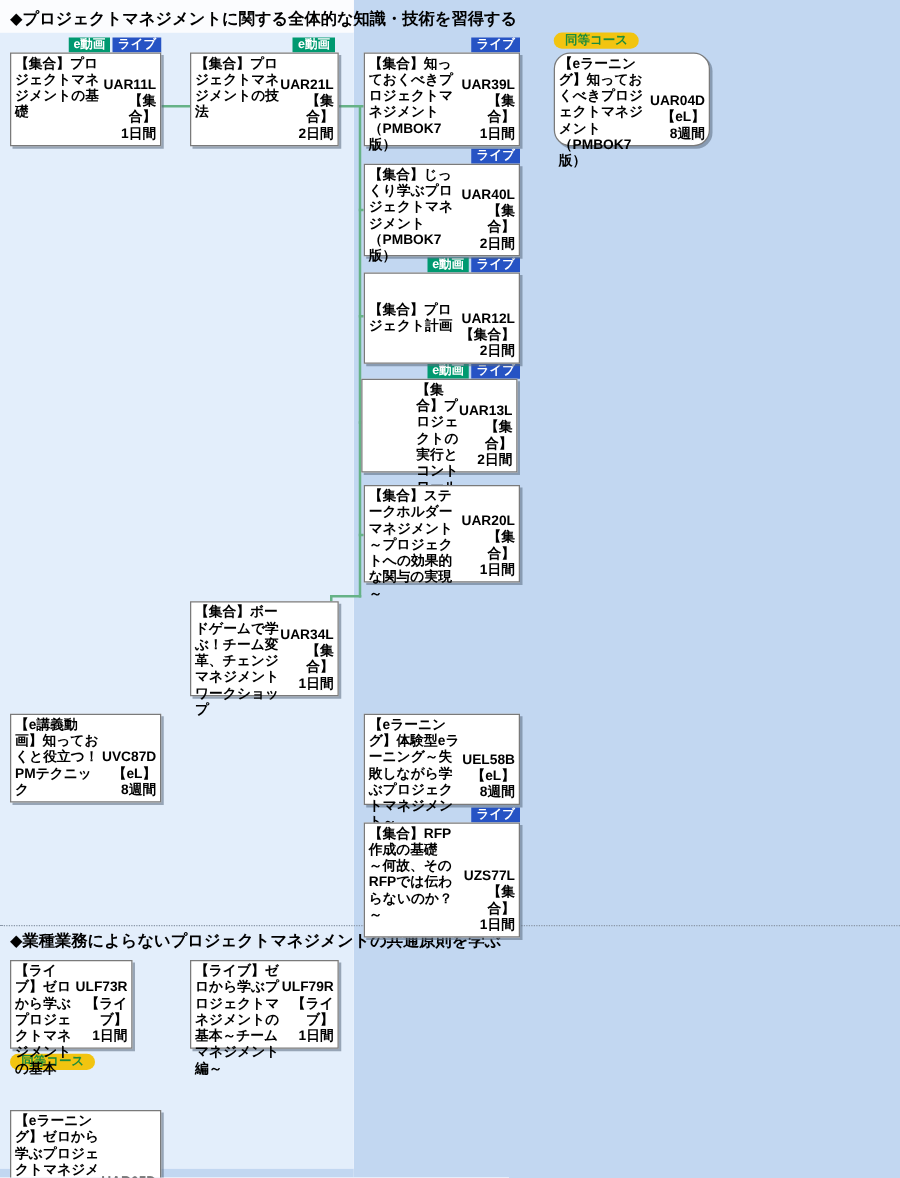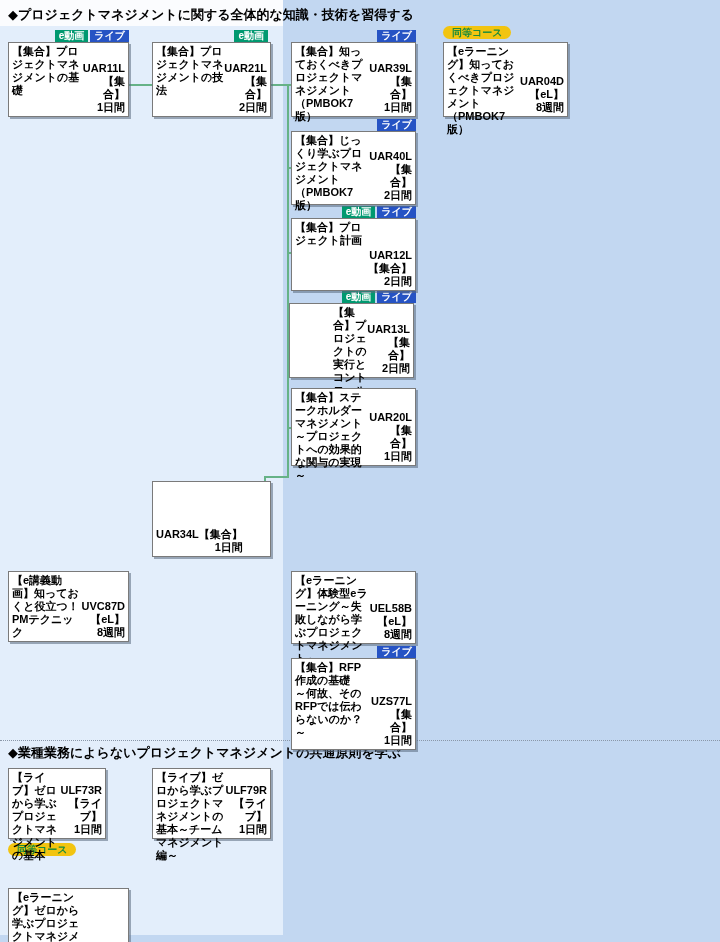--- a/index.html
+++ b/index.html
@@ -22,23 +22,23 @@
   
   .course{position:absolute;background:#fff;border:1px solid #7a7a7a;
           box-shadow:2px 2px 0 rgba(90,105,125,.55);
           display:flex;box-sizing:border-box;
           padding:2px 3px;font-size:11px;font-weight:bold;color:#000;line-height:1.18;}
   .course .title{text-align:left;}
   .course .bottom{margin-top:auto;text-align:right;}
   .b0{left:8px;top:42px;width:121px;height:75px;}
   .b1{left:152px;top:42px;width:119px;height:75px;}
   .b2{left:291px;top:42px;width:125px;height:75px;}
-  .b3{left:443px;top:42px;width:125px;height:75px;}
+  .b3{left:443px;top:42px;width:125px;height:75px;border-radius:13px;}
   .b4{left:291px;top:131px;width:125px;height:74px;}
-  .b5{left:291px;top:218px;width:125px;height:73px;}
+  .b5{left:291px;top:218px;width:125px;height:73px;align-items:center;}
   .b6{left:289px;top:303px;width:125px;height:75px;padding-left:43px;}
   .b7{left:291px;top:388px;width:125px;height:78px;}
   .b8{left:152px;top:481px;width:119px;height:76px;}
   .b9{left:8px;top:571px;width:121px;height:71px;}
   .b10{left:291px;top:571px;width:125px;height:73px;}
   .b11{left:291px;top:658px;width:125px;height:92px;}
   .b12{left:8px;top:768px;width:98px;height:71px;}
   .b13{left:152px;top:768px;width:119px;height:71px;}
   .b14{left:8px;top:888px;width:121px;height:94px;}
 
@@ -180,20 +180,21 @@
       </div>
   </div>
   <div class="course b7">
     <div class="title">【集合】ステークホルダーマネジメント～プロジェクトへの効果的な関与の実現～</div>
     <div class="bottom">
         <div>UAR20L【集合】</div>
       <div>1日間</div>
       </div>
   </div>
   <div class="course b8">
+    <div class="title">【集合】ボードゲームで学ぶ！チーム変革、チェンジマネジメントワークショップ</div>
     <div class="bottom">
         <div>UAR34L【集合】</div>
       <div>1日間</div>
       </div>
   </div>
   <div class="course b9">
     <div class="title">【e講義動画】知っておくと役立つ！PMテクニック</div>
     <div class="bottom">
         <div>UVC87D【eL】</div>
       <div>8週間</div>

